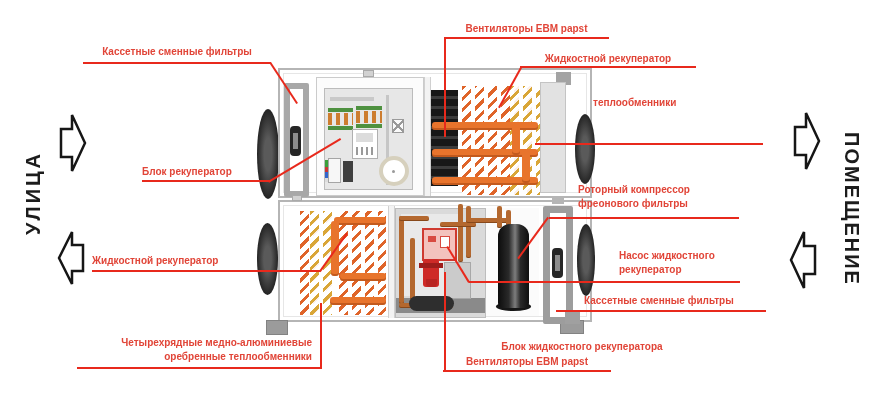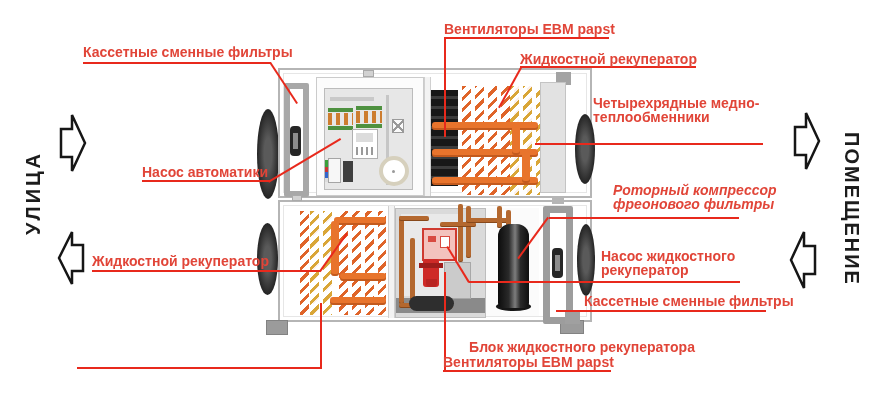--- a/index.html
+++ b/index.html
@@ -3,21 +3,21 @@
 <meta charset="utf-8">
 <style>
   html,body{margin:0;padding:0;background:#fff;}
   .stage{position:relative;width:884px;height:400px;background:#ffffff;overflow:hidden;
          font-family:"Liberation Sans",sans-serif;}
   
   .rl{position:absolute;background:var(--line_red,#e8291c);z-index:5;}
   .dl{position:absolute;height:0;border-top:2px solid var(--line_red,#e8291c);
       transform-origin:0 0;z-index:5;}
   
-  .lbl{position:absolute;font-weight:bold;font-size:14px;line-height:14px;
+  .lbl{position:absolute;font-weight:bold;font-size:10px;line-height:14px;
        color:var(--label_red,#e14538);white-space:nowrap;z-index:6;}
   .lbl .ln{display:block;}
   
   .side{position:absolute;font-weight:bold;font-size:20px;line-height:24px;
         color:var(--text_black,#1c1c1c);text-align:center;z-index:4;}
   
   .box{position:absolute;box-sizing:border-box;background:#fff;
        border:2px solid var(--casing_gray,#b5b5b5);z-index:2;}
   .part{position:absolute;box-sizing:border-box;z-index:2;}
   .duct{position:absolute;border-radius:50%;
@@ -165,30 +165,33 @@
   <div class="rl" style="left:320px;top:303px;width:2px;height:66px;"></div>
   <div class="rl" style="left:92px;top:270px;width:228px;height:2px;"></div>
   <div class="dl" style="left:319px;top:271px;width:47px;transform:rotate(-54.6deg);"></div>
   <div class="rl" style="left:142px;top:180px;width:128px;height:2px;"></div>
   <div class="dl" style="left:268px;top:181px;width:84px;transform:rotate(-30.8deg);"></div>
 
   <div class="lbl" style="left:83px;top:45px;width:188px;text-align:center;">Кассетные сменные фильтры</div>
   <div class="lbl" style="left:444px;top:22px;width:165px;text-align:center;">Вентиляторы EBM papst</div>
   <div class="lbl" style="left:520px;top:52px;width:176px;text-align:center;">Жидкостной рекуператор</div>
   <div class="lbl" style="left:593px;top:96px;">
-    <span class="ln">Четырехрядные медно-</span>
     <span class="ln">теплообменники</span>
   </div>
-  <div class="lbl" style="left:613px;top:183px;font-style:italic;">
+  <div class="lbl" style="left:578px;top:183px;">
     <span class="ln">Роторный компрессор</span>
     <span class="ln">фреонового фильтры</span>
   </div>
-  <div class="lbl" style="left:601px;top:249px;">
+  <div class="lbl" style="left:619px;top:249px;">
     <span class="ln">Насос жидкостного</span>
     <span class="ln">рекуператор</span>
   </div>
   <div class="lbl" style="left:584px;top:294px;">Кассетные сменные фильтры</div>
   <div class="lbl" style="left:468px;top:340px;width:228px;text-align:center;">Блок жидкостного рекуператора</div>
   <div class="lbl" style="left:443px;top:355px;width:168px;text-align:center;">Вентиляторы EBM papst</div>
-  <div class="lbl" style="left:142px;top:165px;">Насос автоматики</div>
+  <div class="lbl" style="left:142px;top:165px;">Блок рекуператор</div>
   <div class="lbl" style="left:92px;top:254px;">Жидкостной рекуператор</div>
+  <div class="lbl" style="left:60px;top:336px;width:252px;text-align:right;">
+    <span class="ln">Четырехрядные медно-алюминиевые</span>
+    <span class="ln">оребренные теплообменники</span>
+  </div>
 
 </div>
 
 </body></html>

